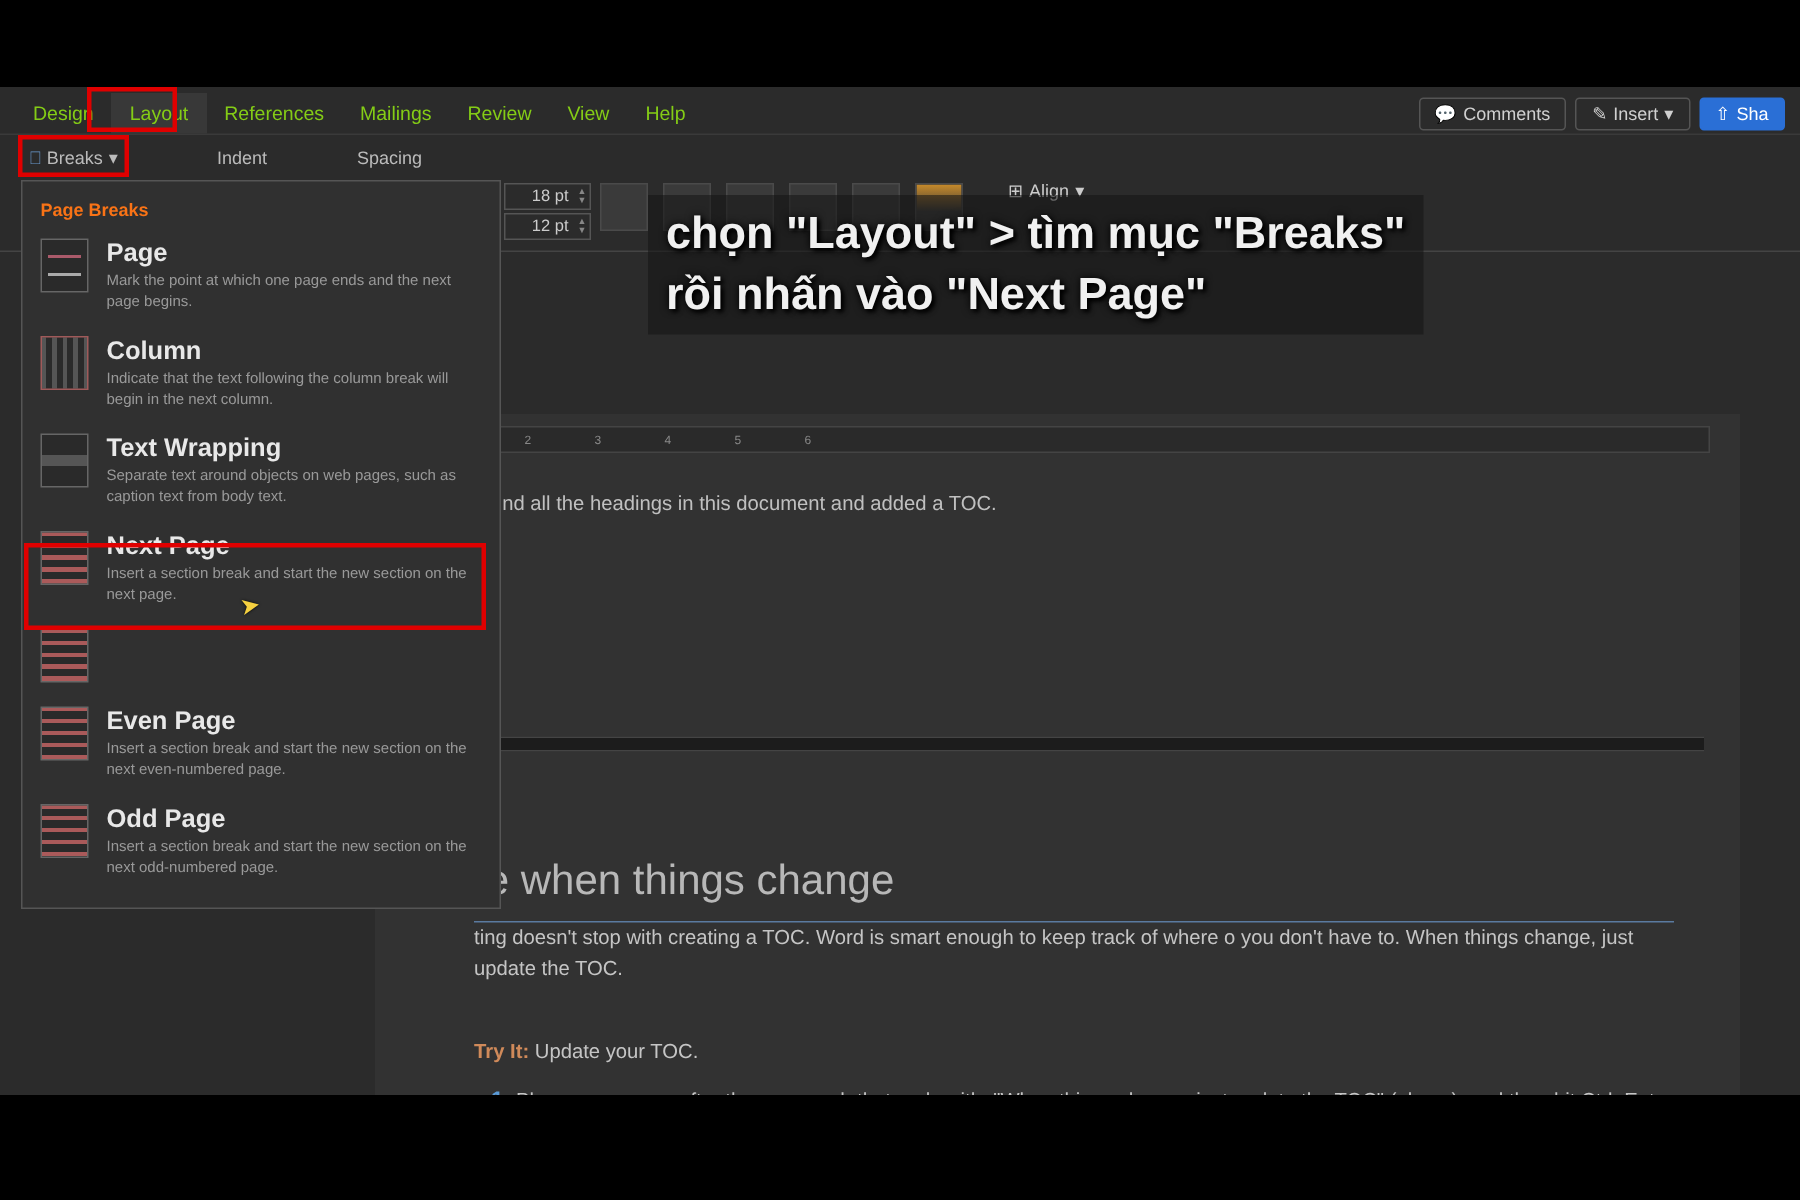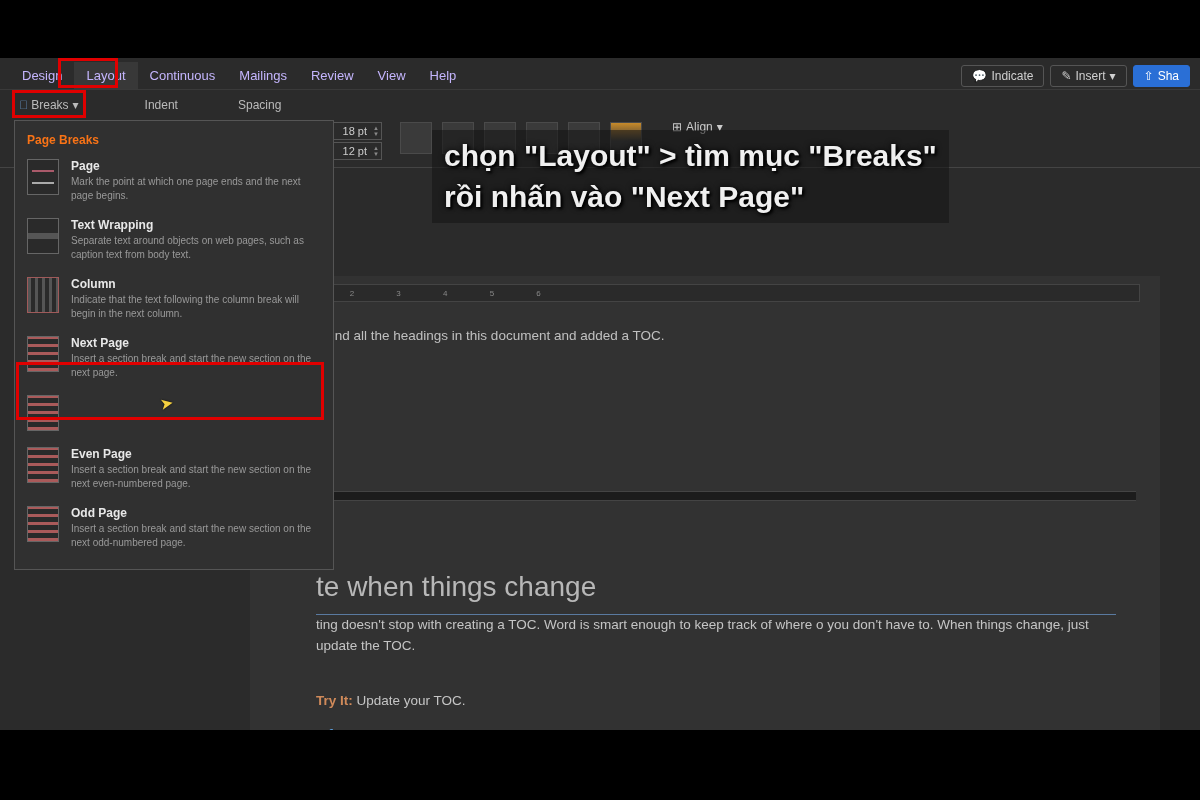--- a/index.html
+++ b/index.html
@@ -1,45 +1,45 @@
 <!DOCTYPE html>
 <html><head>
 <meta charset="utf-8">
 <style>
 * { margin: 0; padding: 0; box-sizing: border-box; }
 body { background: #000; font-family: "Segoe UI", sans-serif; color: #d0d0d0; overflow: hidden; width: 1200px; height: 800px; position: relative; }
 .app { position: absolute; top: 58px; left: 0; right: 0; bottom: 70px; background: #2b2b2b; }
 .ribbon-tabs { display: flex; align-items: center; padding: 4px 10px 0 10px; background: #2b2b2b; border-bottom: 1px solid #3a3a3a; height: 32px; }
-.ribbon-tabs .tab { padding: 6px 12px; font-size: 13px; color: #c4b5fd; cursor: pointer; }
+.ribbon-tabs .tab { padding: 6px 12px; font-size: 13px; color: #84cc16; cursor: pointer; }
 .ribbon-tabs .tab.active { background: #383838; }
 .ribbon-tabs .spacer { flex: 1; }
 .ribbon-tabs .rbtn { border: 1px solid #555; border-radius: 3px; padding: 3px 10px; font-size: 12px; margin-left: 6px; color: #d0d0d0; display: flex; align-items: center; gap: 4px; }
 .ribbon-tabs .rbtn.share { background: #2a6fd6; border-color: #2a6fd6; color: #fff; }
 .red-box-layout { position: absolute; top: 58px; left: 58px; width: 60px; height: 30px; border: 3px solid #e00000; z-index: 50; pointer-events: none; }
 .ribbon-row { display: flex; align-items: center; height: 30px; background: #2b2b2b; padding-left: 14px; gap: 60px; font-size: 12px; color: #bbb; }
 .ribbon-row .breaks-btn { display: flex; align-items: center; gap: 4px; padding: 2px 6px; }
 .red-box-breaks { position: absolute; top: 90px; left: 12px; width: 74px; height: 28px; border: 3px solid #e00000; z-index: 50; pointer-events: none; }
 .ribbon-lower { position: relative; height: 48px; background: #2b2b2b; border-bottom: 1px solid #444; }
-.spacing-spin { position: absolute; top: 2px; left: 324px; display:flex; flex-direction:column; gap:2px; }
+.spacing-spin { position: absolute; top: 2px; left: 336px; display:flex; flex-direction:column; gap:2px; }
 .spacing-spin .sp { width: 58px; height: 18px; border: 1px solid #555; font-size: 11px; display:flex; align-items:center; justify-content:flex-end; padding-right: 14px; position:relative; color:#ccc; }
 .spacing-spin .sp::after { content: "▲\A▼"; white-space: pre; font-size: 6px; position:absolute; right:2px; line-height:6px; color:#888;}
 .rib-icons { position:absolute; left: 400px; top:2px; display:flex; gap:10px; align-items:center; }
 .rib-icons .ic { width:32px; height:32px; background:#3a3a3a; border:1px solid #4a4a4a;}
 .rib-icons .ic.or { background: linear-gradient(#c78a2a,#3a3a3a 60%); }
 .align-lbl { position:absolute; left: 672px; top: 0px; font-size:12px; color:#ccc; display:flex; align-items:center; gap:4px;}
 .dropdown { position: absolute; top: 120px; left: 14px; width: 320px; background: #303030; border: 1px solid #555; z-index: 40; padding: 8px 0 10px 0; }
 .dropdown .section-h { font-size: 12px; font-weight: 600; color: #f97316; padding: 4px 12px 6px 12px; }
 .dropdown .item { display: flex; gap: 12px; padding: 6px 12px 10px 12px; cursor: pointer; }
 .dropdown .item .icon { width: 32px; height: 36px; flex-shrink: 0; border: 1px solid #666; background:#2a2a2a; position:relative; }
 .dropdown .item .icon.page::before { content:""; position:absolute; left:4px; right:4px; top:10px; height:2px; background:#aa5a6a;}
 .dropdown .item .icon.page::after { content:""; position:absolute; left:4px; right:4px; bottom:10px; height:2px; background:#aaa;}
 .dropdown .item .icon.col { background: repeating-linear-gradient(90deg,#555 0 3px,#2a2a2a 3px 7px); border-color:#a05a5a;}
 .dropdown .item .icon.wrap { background: linear-gradient(#2a2a2a 40%, #555 40% 60%, #2a2a2a 60%); }
 .dropdown .item .icon.sb { background: repeating-linear-gradient(0deg,#aa5a5a 0 3px,#2a2a2a 3px 8px); }
-.dropdown .item .txt .title { font-size: 12px; font-weight: 600; color: #e8e8e8; }
+.dropdown .item .txt .title { font-size: 17px; font-weight: 600; color: #e8e8e8; }
 .dropdown .item .txt .desc { font-size: 10px; color: #999; line-height: 1.35; margin-top: 2px; }
 .red-box-next { position: absolute; top: 362px; left: 16px; width: 308px; height: 58px; border: 3px solid #e00000; z-index: 60; pointer-events: none; }
 .cursor { position: absolute; top: 394px; left: 160px; z-index: 70; font-size: 16px; color: #f5d040; transform: rotate(-10deg); text-shadow: 0 0 2px #000; }
 .doc { position: absolute; top: 218px; left: 250px; right: 40px; bottom: 0; background: #323232; overflow: hidden; }
 .ruler { position:absolute; top: 8px; left: 46px; right: 20px; height: 18px; background:#2a2a2a; border:1px solid #444; display:flex; align-items:center; font-size:8px; color:#888; letter-spacing: 20px; padding-left: 6px;}
 .doc .content { position: absolute; top: 40px; left: 46px; right: 24px; padding: 10px 20px; color:#c5c5c5; font-size: 13.5px; line-height: 1.5; }
 .doc .found { color:#c0c0c0; }
 .doc h2 { font-weight: 300; font-size: 28px; color: #b8b8b8; margin-top: 220px; border-bottom: 1px solid #5a7aa0; padding-bottom: 6px; }
 .doc .para { margin-top: 0; }
 .doc .tryit { color: #d08a5a; font-weight: 600; margin-top: 35px; }
@@ -50,29 +50,29 @@
 .instr { position: absolute; top: 130px; left: 432px; z-index: 80; font-size: 30px; font-weight: 600; color: #f0f0f0; line-height: 1.35; text-shadow: 0 0 6px #000, 2px 2px 3px #000; background: rgba(20,20,20,0.55); padding: 6px 12px; }
 .doc-split { position:absolute; top: 175px; left:0; right:0; height: 10px; background:#1c1c1c; border-top:1px solid #444; border-bottom:1px solid #444;}
 </style>
 </head>
 <body>
 
 <div class="app">
   <div class="ribbon-tabs">
     <div class="tab">Design</div>
     <div class="tab active">Layout</div>
-    <div class="tab">Continuous</div>
+    <div class="tab">References</div>
     <div class="tab">Mailings</div>
     <div class="tab">Review</div>
     <div class="tab">View</div>
     <div class="tab">Help</div>
     <div class="spacer"></div>
     <div class="rbtn">
         <span>💬</span>
-        <span>Indicate</span>
+        <span>Comments</span>
       </div>
     <div class="rbtn">
         <span>✎</span>
         <span>Insert</span>
         <span>▾</span>
       </div>
     <div class="rbtn share">
         <span>⇧</span>
         <span>Sha</span>
       </div>
@@ -127,31 +127,31 @@
 <div class="dropdown">
   <div class="section-h">Page Breaks</div>
   <div class="item">
     <div class="icon page"></div>
     <div class="txt">
         <div class="title">Page</div>
         <div class="desc">Mark the point at which one page ends and the next page begins.</div>
       </div>
   </div>
   <div class="item">
+    <div class="icon col"></div>
+    <div class="txt">
+        <div class="title">Column</div>
+        <div class="desc">Indicate that the text following the column break will begin in the next column.</div>
+      </div>
+  </div>
+  <div class="item">
     <div class="icon wrap"></div>
     <div class="txt">
         <div class="title">Text Wrapping</div>
         <div class="desc">Separate text around objects on web pages, such as caption text from body text.</div>
-      </div>
-  </div>
-  <div class="item">
-    <div class="icon col"></div>
-    <div class="txt">
-        <div class="title">Column</div>
-        <div class="desc">Indicate that the text following the column break will begin in the next column.</div>
       </div>
   </div>
   <div class="item">
     <div class="icon sb"></div>
     <div class="txt">
         <div class="title">Next Page</div>
         <div class="desc">Insert a section break and start the new section on the next page.</div>
       </div>
   </div>
   <div class="item">

